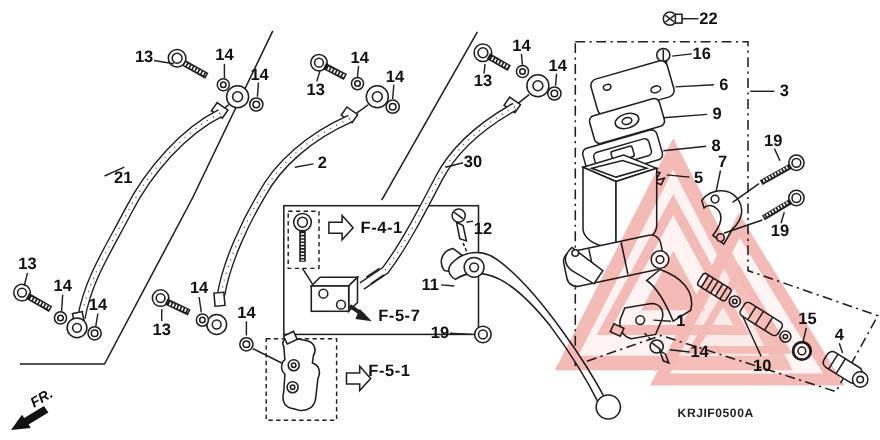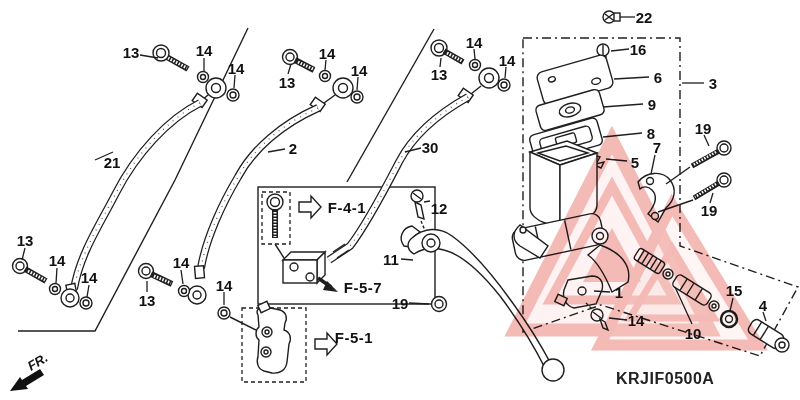--- a/index.html
+++ b/index.html
@@ -4,21 +4,21 @@
 <style>
   html,body{margin:0;padding:0;background:#fff;}
   #stage{position:relative;width:800px;height:400px;background:#ffffff;overflow:hidden;
          font-family:"Liberation Sans",sans-serif;}
   #art{position:absolute;left:0;top:0;}
   .ln{stroke:#1f1f1f;stroke-width:1.4;fill:none;}
   .fill{fill:#ffffff;stroke:#1f1f1f;stroke-width:1.4;}
   .callout{position:absolute;transform:translate(-50%,-50%);font-weight:bold;font-size:15px;
            color:#111;white-space:nowrap;line-height:1;}
   .ref{font-size:15px;letter-spacing:.5px;}
-  .code{position:absolute;font-weight:bold;font-size:16px;color:#222;letter-spacing:.5px;}
+  .code{position:absolute;font-weight:bold;font-size:11px;color:#222;letter-spacing:.5px;}
   #wm-text{position:absolute;left:474px;top:318px;font-weight:bold;font-size:28px;
            letter-spacing:5px;opacity:.62;mix-blend-mode:multiply;white-space:nowrap;}
   #wm-logo{position:absolute;left:0;top:0;mix-blend-mode:multiply;}
 </style>
 </head>
 <body>
 
 <div id="stage">
 
   <svg id="art" width="800" height="400" viewBox="0 0 800 400">

